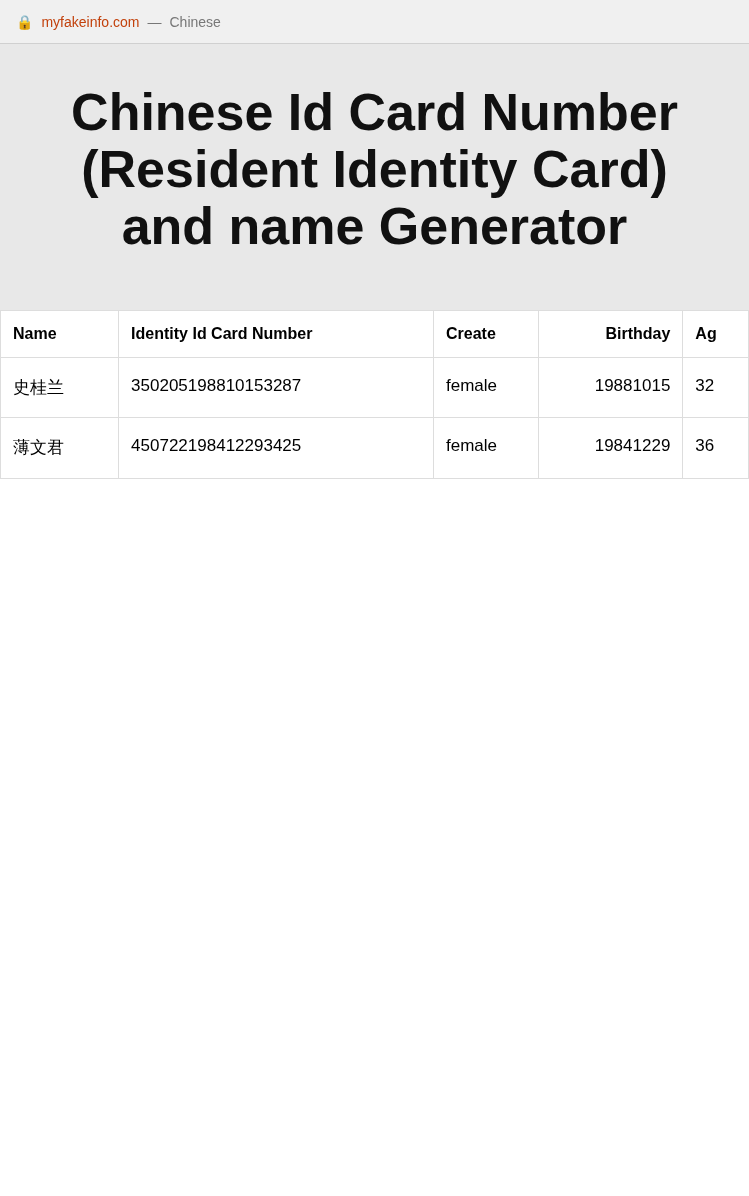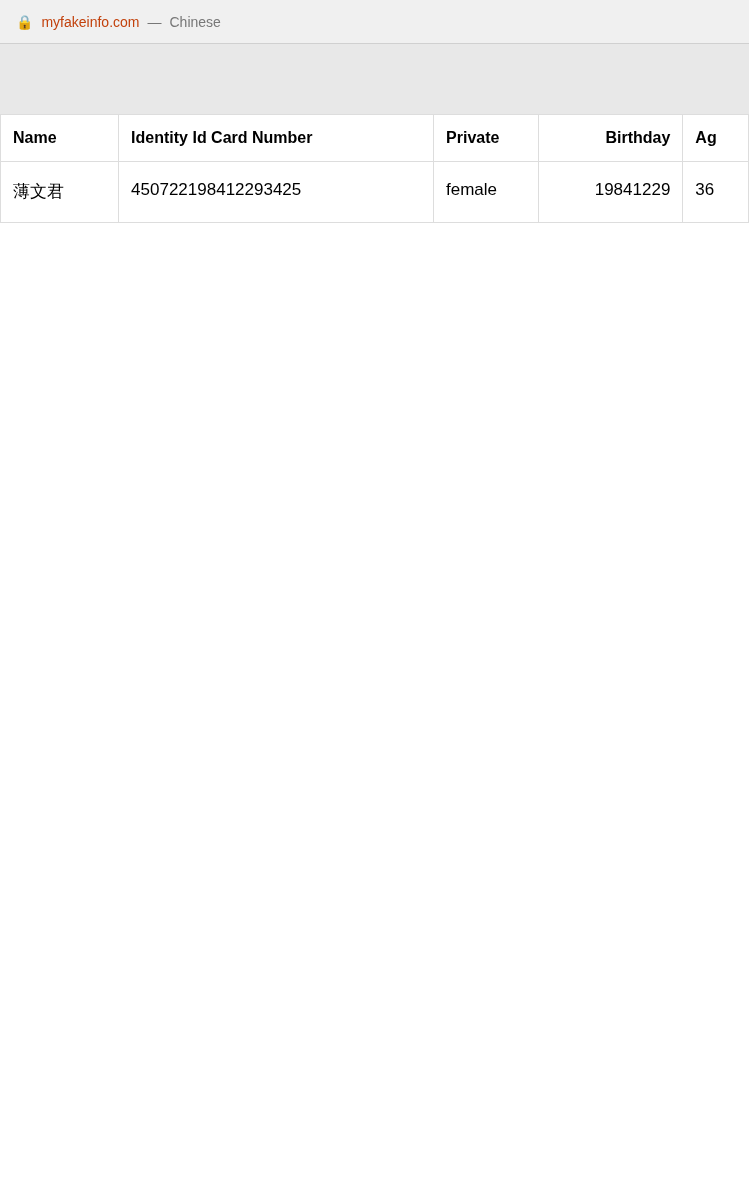--- a/index.html
+++ b/index.html
@@ -139,34 +139,42 @@
 <body>
 
 <div class="browser-bar">
   <span class="lock-icon">🔒</span>
   <span class="url-text">myfakeinfo.com</span>
   <span class="private-text">—</span>
   <span class="private-text">Chinese</span>
 </div>
 
 <div class="hero-section">
+  <h1 class="hero-title">Chinese Id Card Number (Resident Identity Card) and name Generator</h1>
 </div>
 
 <div class="table-section">
   <table>
     <thead>
       <tr>
         <th class="col-name">Name</th>
         <th class="col-id">Identity Id Card Number</th>
-        <th class="col-gender">Private</th>
+        <th class="col-gender">Create</th>
         <th class="col-birthday">Birthday</th>
         <th class="col-age">Ag</th>
       </tr>
     </thead>
     <tbody id="table-body">
+    <tr>
+          <td class="name-cell col-name">史桂兰</td>
+          <td class="col-id">350205198810153287</td>
+          <td class="col-gender">female</td>
+          <td class="col-birthday">19881015</td>
+          <td class="col-age">32</td>
+        </tr>
         <tr>
           <td class="name-cell col-name">薄文君</td>
           <td class="col-id">450722198412293425</td>
           <td class="col-gender">female</td>
           <td class="col-birthday">19841229</td>
           <td class="col-age">36</td>
         </tr>
       </tbody>
   </table>
 </div>

